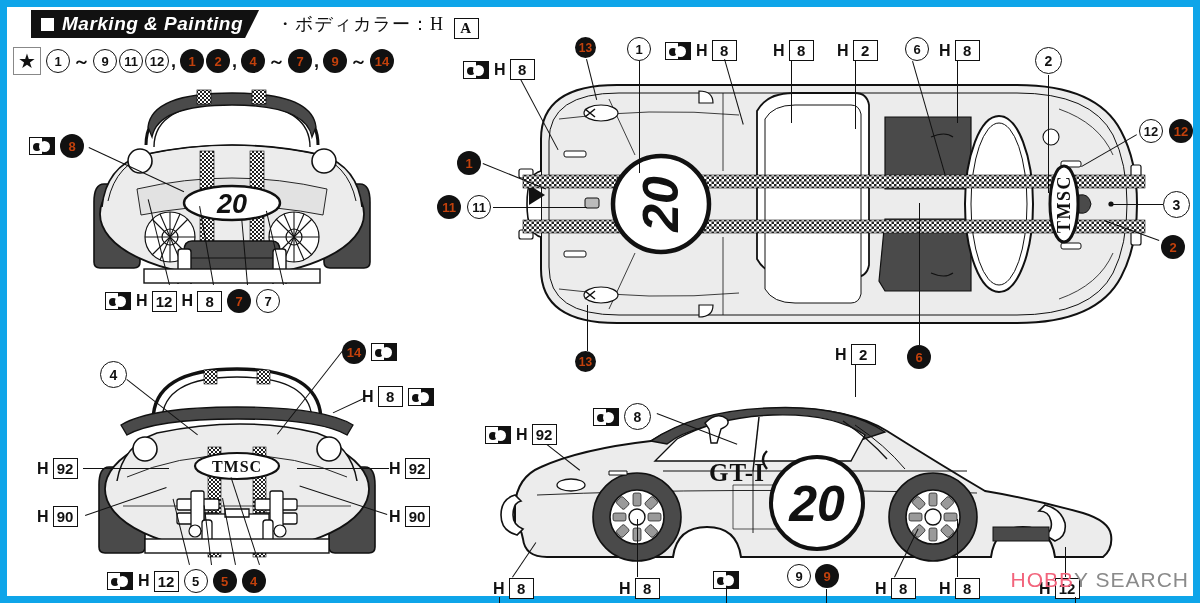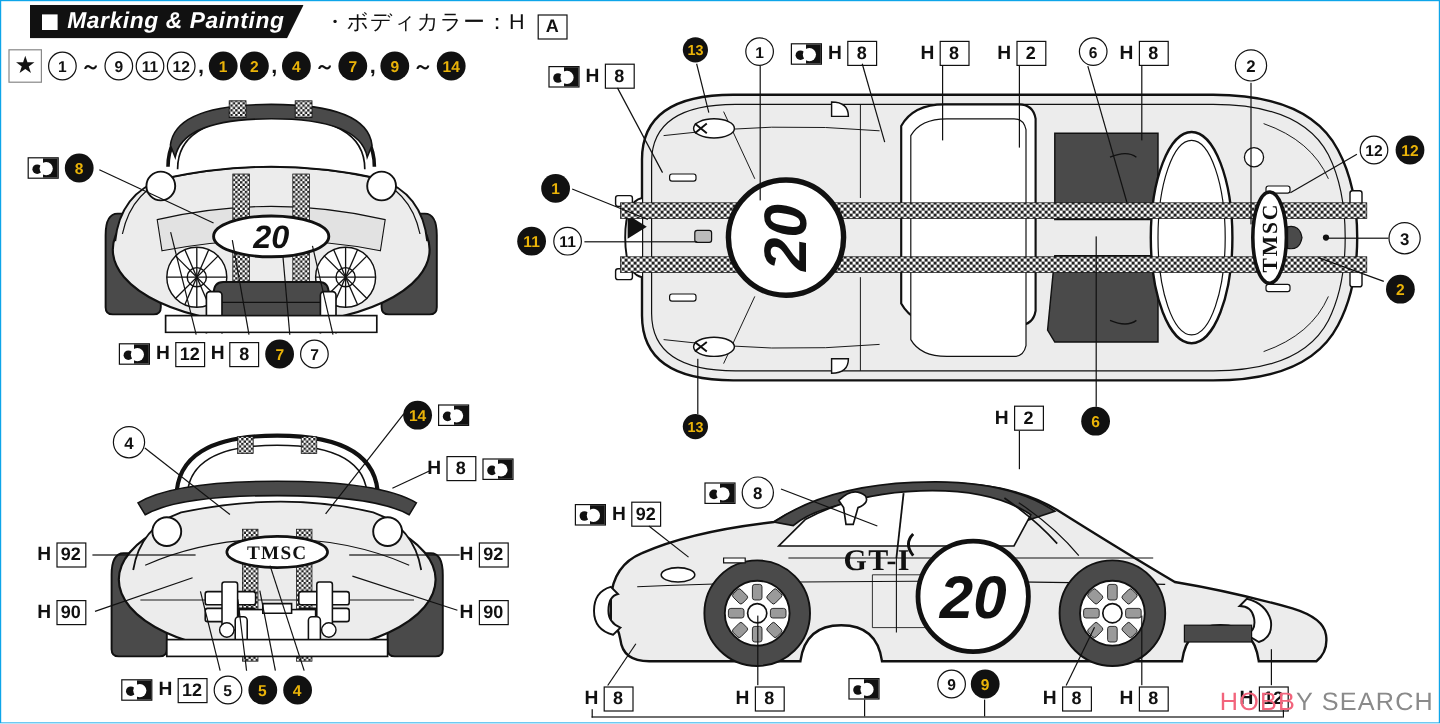--- a/index.html
+++ b/index.html
@@ -1,46 +1,46 @@
 <!DOCTYPE html>
 <html><head>
 <meta charset="utf-8">
 <style>
   html,body{margin:0;padding:0;background:#fff;}
   body{width:1200px;height:603px;position:relative;overflow:hidden;
        font-family:"Liberation Sans","DejaVu Sans",sans-serif;color:#111;}
 
   
-  #sheet{position:absolute;inset:0;border:1px solid #0ea5e9;box-sizing:border-box;background:#fff;}
+  #sheet{position:absolute;inset:0;border:7px solid #0ea5e9;box-sizing:border-box;background:#fff;}
 
   
   #hdr{position:absolute;left:4px;top:3px;width:1192px;height:30px;}
   .blk-title{position:absolute;left:20px;top:0;height:28px;background:#111;color:#fff;
     display:flex;align-items:center;gap:8px;padding:0 16px 0 10px;
     font-weight:bold;font-style:italic;font-size:19px;letter-spacing:.5px;
     clip-path:polygon(0 0,100% 0,calc(100% - 14px) 100%,0 100%);}
   .blk-title .sq{width:13px;height:13px;background:#fff;display:inline-block;}
   .body-color{position:absolute;left:265px;top:2px;font-size:18px;letter-spacing:1px;
-     font-family:Liberation Sans, sans-serif;white-space:nowrap;}
+     font-family:Liberation Serif, serif;white-space:nowrap;}
   .hdr-note{position:absolute;right:6px;top:5px;font-size:13px;color:#333;
      font-family:"DejaVu Sans",sans-serif;white-space:nowrap;}
 
   
   #legend{position:absolute;left:6px;top:40px;display:flex;align-items:center;gap:5px;}
   .star-box{width:26px;height:26px;border:1px solid #888;display:flex;align-items:center;
      justify-content:center;font-size:20px;line-height:1;color:#111;background:#fff;}
   .leg-txt{font-size:16px;display:flex;align-items:center;gap:2px;font-weight:bold;}
 
   
   .cnum{display:inline-flex;align-items:center;justify-content:center;border:1.6px solid #111;
      border-radius:50%;background:#fff;font-weight:bold;line-height:1;box-sizing:border-box;}
   .cnum.w{width:24px;height:24px;font-size:13px;}
   .cnum.w.lg{width:27px;height:27px;font-size:14px;}
   .bnum{display:inline-flex;align-items:center;justify-content:center;border-radius:50%;
-     background:#111;color:#eab308;font-weight:bold;line-height:1;box-sizing:border-box;}
+     background:#111;color:#c2410c;font-weight:bold;line-height:1;box-sizing:border-box;}
   .bnum.b{width:24px;height:24px;font-size:13px;}
   .bnum.b.sm{width:21px;height:21px;font-size:12px;}
   .tilde{font-size:17px;font-weight:bold;padding:0 1px;}
   .comma{font-size:18px;font-weight:bold;padding:0 2px 0 0;}
 
   
   .chip{display:inline-block;width:26px;height:18px;position:relative;
      border:1px solid #111;box-sizing:border-box;vertical-align:middle;
      background:linear-gradient(to right,#fff 0 50%,#111 50% 100%);}
   .chip::before{content:"";position:absolute;left:3px;top:5px;width:8px;height:8px;

